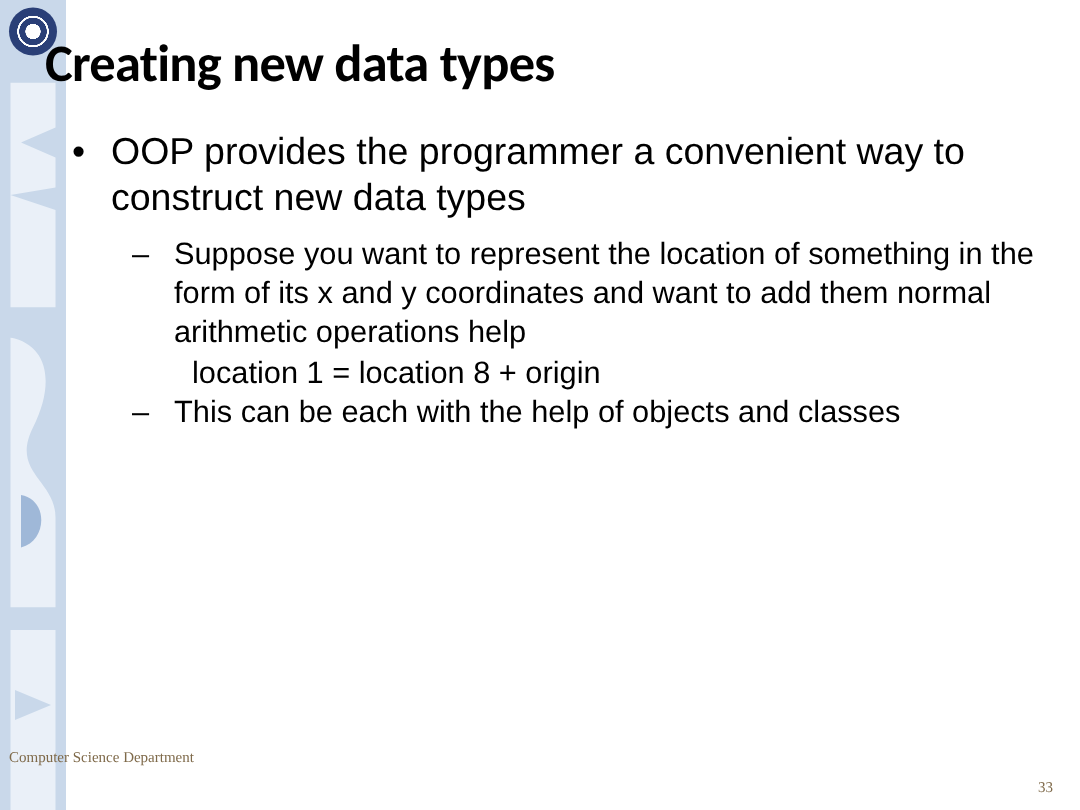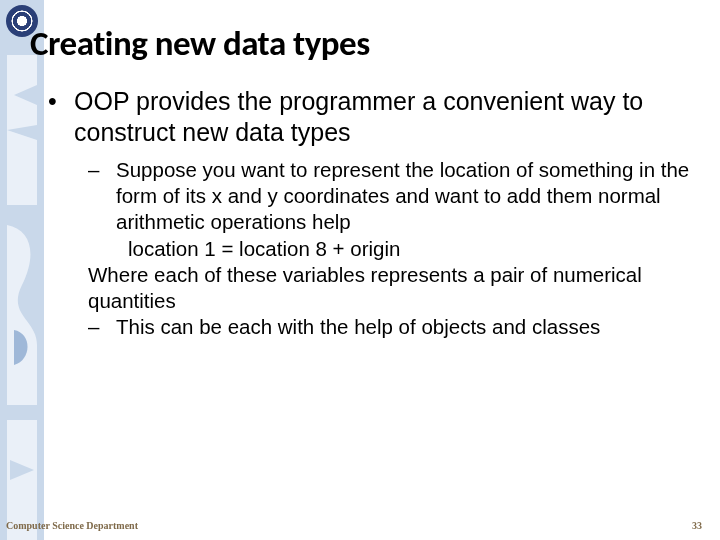--- a/index.html
+++ b/index.html
@@ -83,27 +83,27 @@
   .indent-code { padding-left: 40px; }
   .footer {
     position: absolute;
     left: 0; bottom: 9px;
     width: 720px;
     display: flex;
     justify-content: space-between;
     padding: 0 18px 0 6px;
     font-family: Georgia, "Times New Roman", serif;
     font-size: 10px;
-    font-weight: 700;
+    font-weight: 400;
     color: #7f6a4a;
     z-index: 3;
   }
   .footer .c { flex: 1; text-align: center; }
   .footer .l { flex: 0 0 200px; text-align: left; }
-  .footer .r { flex: 0 0 60px; text-align: right; }
+  .footer .r { flex: 0 0 60px; text-align: right; margin-top: 20px; }
 </style>
 </head>
 <body>
 
 <div class="bg-strip">
   <svg class="shape" style="top:55px;height:150px" viewBox="0 0 40 150">
     <path d="M5 0 L35 0 L35 30 L12 40 L35 50 L35 70 L5 75 L35 85 L35 150 L5 150 Z" fill="#eaf0f8"></path>
   </svg>
   <svg class="shape" style="top:225px;height:180px" viewBox="0 0 40 180">
     <path d="M5 0 C30 5 35 30 20 60 C5 90 35 95 35 120 L35 180 L5 180 Z" fill="#eaf0f8"></path>
@@ -125,21 +125,20 @@
       <div class="bullet">•</div>
       <div class="txt">OOP provides the programmer a convenient way to construct new data types</div>
     </div>
 
     <div class="l2-group">
       <div class="l2">
         <div class="dash">–</div>
         <div class="txt">Suppose you want to represent the location of something in the form of its x and y coordinates and want to add them normal arithmetic operations help</div>
       </div>
       <div class="l2x indent-code">location 1 = location 8 + origin</div>
-      <div class="l2x">Where each of these variables represents a pair of numerical quantities</div>
       <div class="l2">
         <div class="dash">–</div>
         <div class="txt">This can be each with the help of objects and classes</div>
       </div>
     </div>
   </div>
 </div>
 
 <div class="footer">
   <div class="l">Computer Science Department</div>

